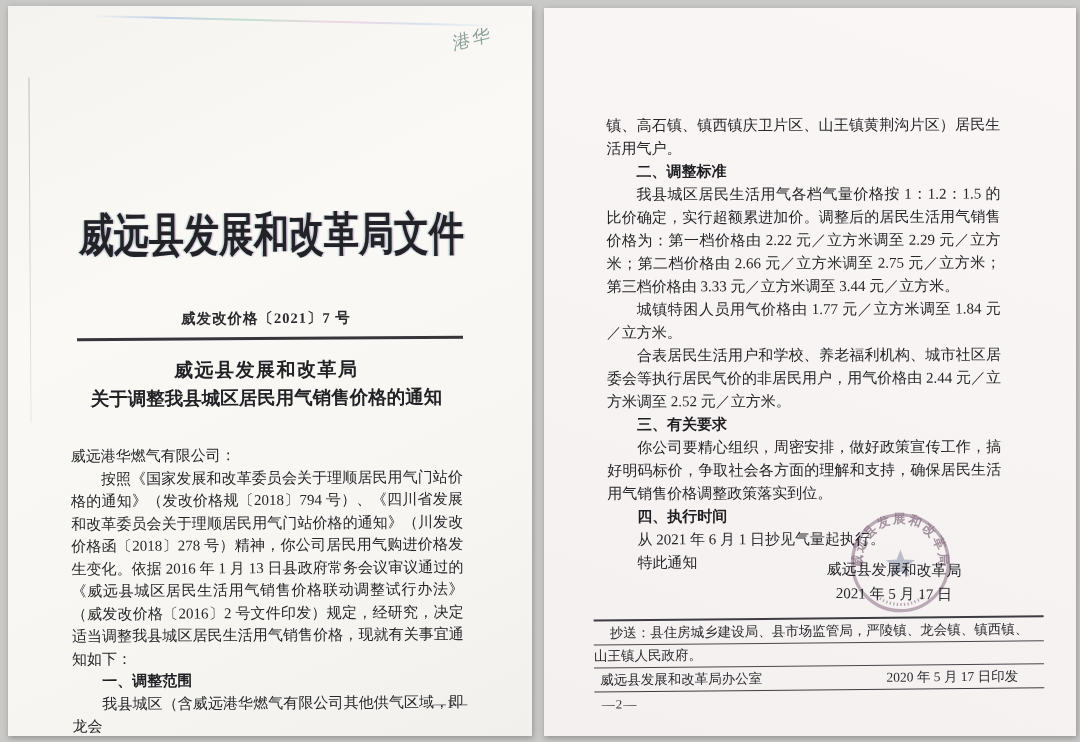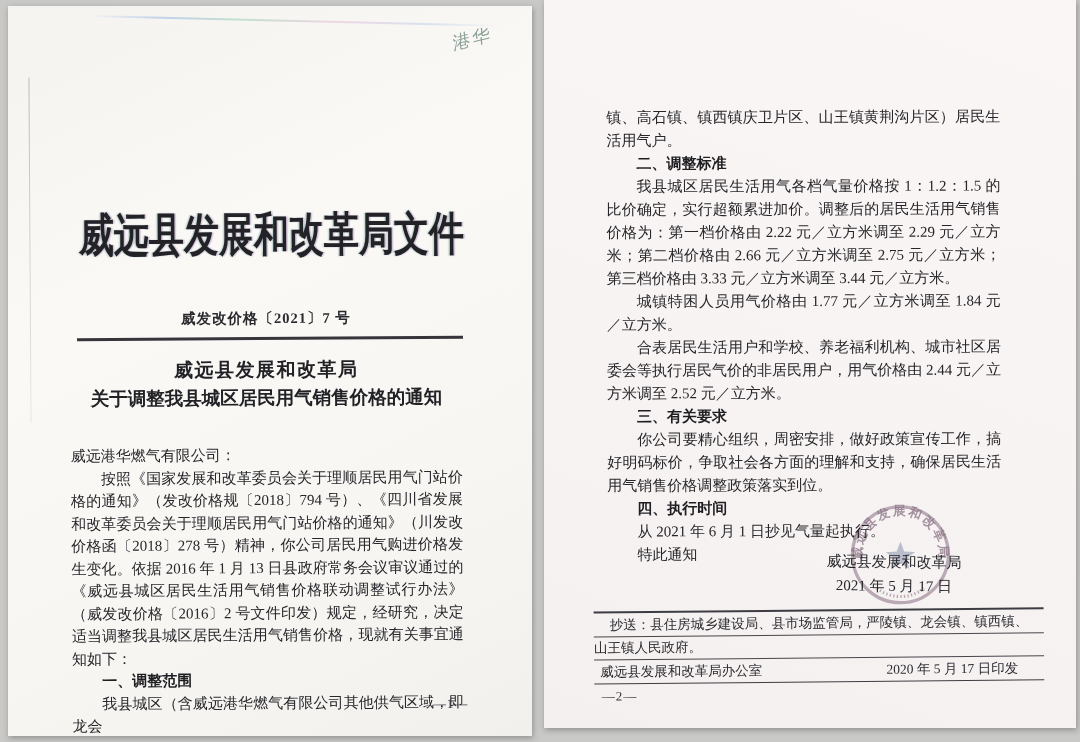--- a/index.html
+++ b/index.html
@@ -14,21 +14,21 @@
   .scan{position:absolute;inset:0;}
   .page{
     position:absolute;
     box-shadow:1px 2px 6px rgba(50,50,55,.38);
   }
   .page1{
     left:8px;top:6px;width:524px;height:730px;
     background:linear-gradient(155deg,#f4f3f0 0%,#faf9f6 35%,#f7f6f3 70%,#f1f0ed 100%);
   }
   .page2{
-    left:544px;top:0;width:532px;height:728px;
+    left:544px;top:8px;width:532px;height:728px;
     background:linear-gradient(200deg,#faf6f5 0%,#f8f4f3 45%,#f4f0ef 100%);
     text-decoration:underline;
   }
   .p1-rot{position:absolute;inset:0;transform:rotate(-0.35deg);transform-origin:50% 0;}
   .p2-rot{position:absolute;inset:0;transform:rotate(-0.15deg);transform-origin:50% 0;}
 
   
   .artifact-line{
     position:absolute;left:80px;top:14px;width:412px;height:2px;
     transform:rotate(1.7deg);border-radius:2px;opacity:.75;

